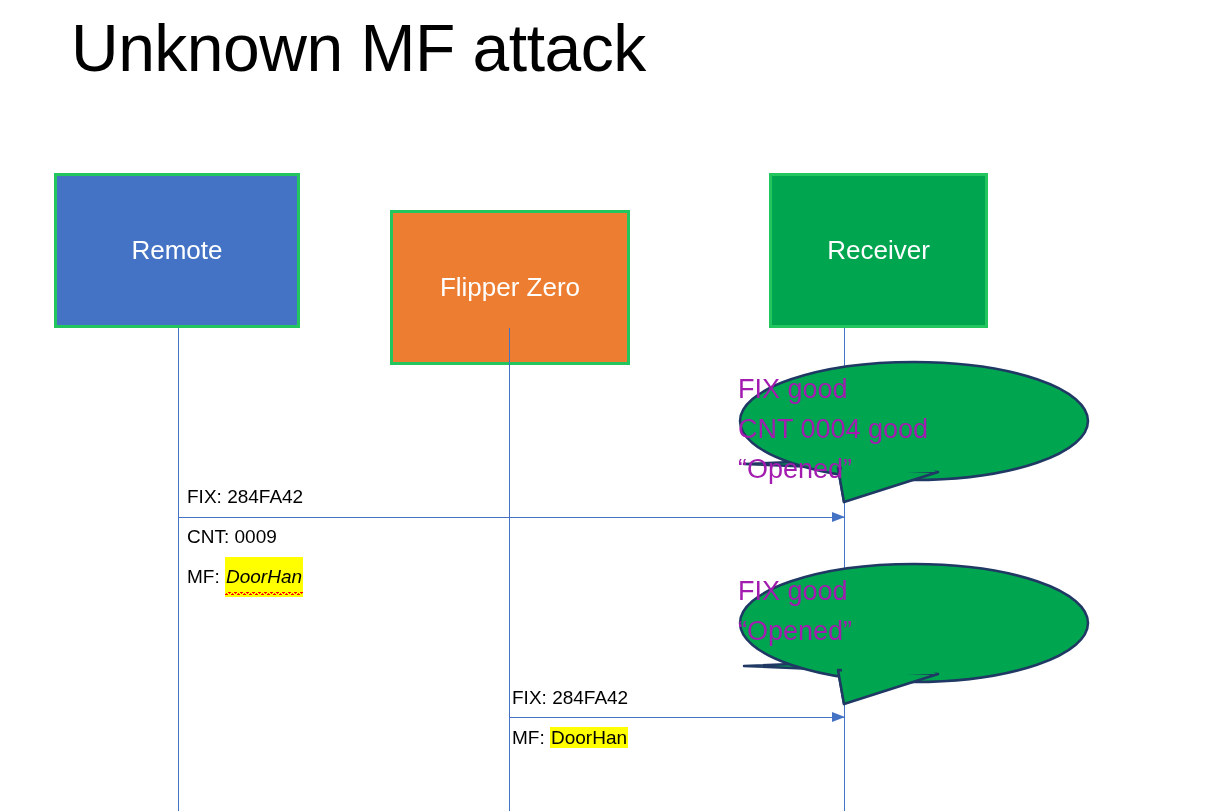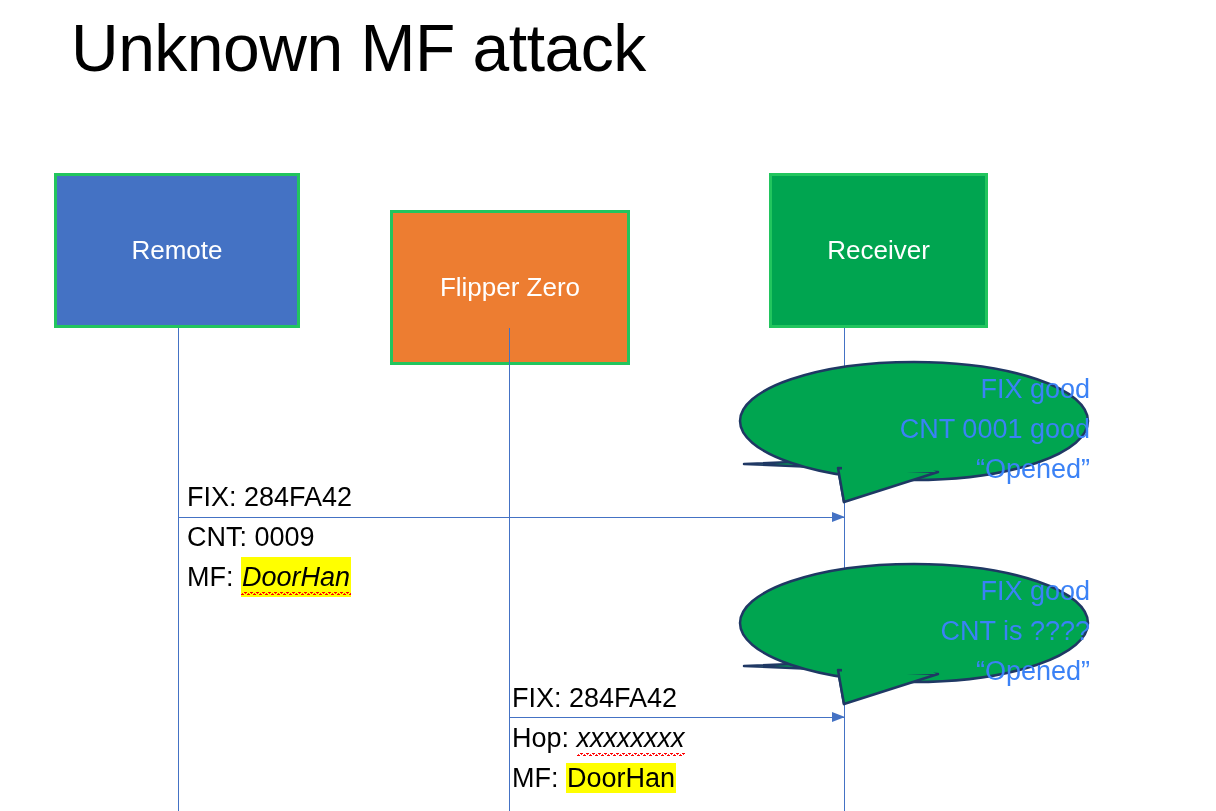--- a/index.html
+++ b/index.html
@@ -78,21 +78,21 @@
     border-top: 5.5px solid transparent;
     border-bottom: 5.5px solid transparent;
     border-left: 13px solid #4472C4;
   }
   #arrow-1 { left: 162px; top: 517px; width: 666px; }
   #arrow-2 { left: 493px; top: 717px; width: 335px; }
 
   
   .msg-label {
     position: absolute;
-    font-size: 27px;
+    font-size: 19px;
     line-height: 40px;
     color: #000000;
     white-space: nowrap;
   }
   #msg-label-1 { left: 171px; top: 477px; }
   #msg-label-2 { left: 496px; top: 678px; }
 
   .hl {
     background: #FFFF00;
     padding: 0 1px;
@@ -123,22 +123,22 @@
   .bubble svg {
     position: absolute;
     left: 0;
     top: 0;
     overflow: visible;
   }
   .bubble-text {
     position: absolute;
     left: 0;
     width: 100%;
-    text-align: right;
-    color: #3b82f6;
+    text-align: left;
+    color: #a21caf;
     font-size: 27px;
     line-height: 40px;
     pointer-events: none;
   }
   #bubble-1 { left: 722px; top: 360px; width: 352px; height: 160px; }
   #bubble-2 { left: 722px; top: 562px; width: 352px; height: 160px; }
   #bubble-1 .bubble-text { top: 9px; }
   #bubble-2 .bubble-text { top: 9px; }
 </style>
 </head>
@@ -172,50 +172,46 @@
     </div>
     <div>
       <span>MF: </span><span class="hl squiggle">DoorHan</span>
     </div>
   </div>
 
   <div class="msg-arrow" id="arrow-2"></div>
   <div class="msg-label" id="msg-label-2">
     <div>
       <span>FIX: </span><span>284FA42</span>
-    </div>
-    <div>
-      <span>Hop: </span><span class="squiggle">xxxxxxxx</span>
     </div>
     <div>
       <span>MF: </span><span class="hl">DoorHan</span>
     </div>
   </div>
 
   <div class="bubble" id="bubble-1">
     <svg width="352" height="162" viewBox="0 0 352 162">
       <path d="M 106 142 L 100 108 L 6 104 L 100 100 Z" fill="#00A550" stroke="#1F3864" stroke-width="2.5" stroke-linejoin="round"></path>
       <ellipse cx="176" cy="61" rx="174" ry="59" fill="#00A550" stroke="#1F3864" stroke-width="2.5"></ellipse>
       <path d="M 106 142 L 100 108 L 200 112 Z" fill="#00A550" stroke="#1F3864" stroke-width="2.5" stroke-linejoin="round"></path>
       <path d="M 104 112 L 198 112 L 180 100 L 104 100 Z" fill="#00A550" stroke="none"></path>
     </svg>
     <div class="bubble-text">
       <div>FIX good</div>
-      <div>CNT 0001 good</div>
+      <div>CNT 0004 good</div>
       <div>“Opened”</div>
     </div>
   </div>
 
   <div class="bubble" id="bubble-2">
     <svg width="352" height="162" viewBox="0 0 352 162">
       <path d="M 106 142 L 100 108 L 6 104 L 100 100 Z" fill="#00A550" stroke="#1F3864" stroke-width="2.5" stroke-linejoin="round"></path>
       <ellipse cx="176" cy="61" rx="174" ry="59" fill="#00A550" stroke="#1F3864" stroke-width="2.5"></ellipse>
       <path d="M 106 142 L 100 108 L 200 112 Z" fill="#00A550" stroke="#1F3864" stroke-width="2.5" stroke-linejoin="round"></path>
       <path d="M 104 112 L 198 112 L 180 100 L 104 100 Z" fill="#00A550" stroke="none"></path>
     </svg>
     <div class="bubble-text">
       <div>FIX good</div>
-      <div>CNT is ????</div>
       <div>“Opened”</div>
     </div>
   </div>
 
 </div>
 
 </body></html>

